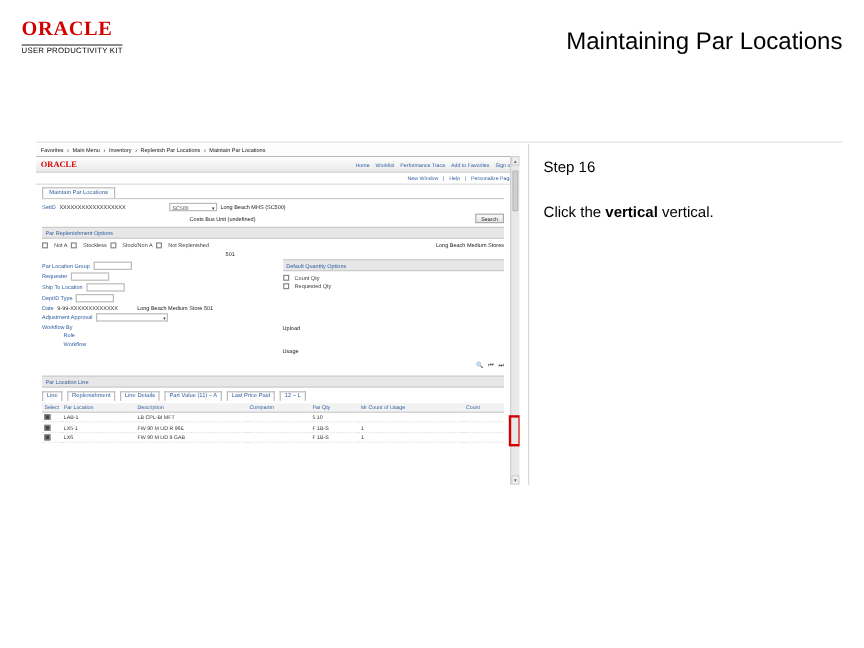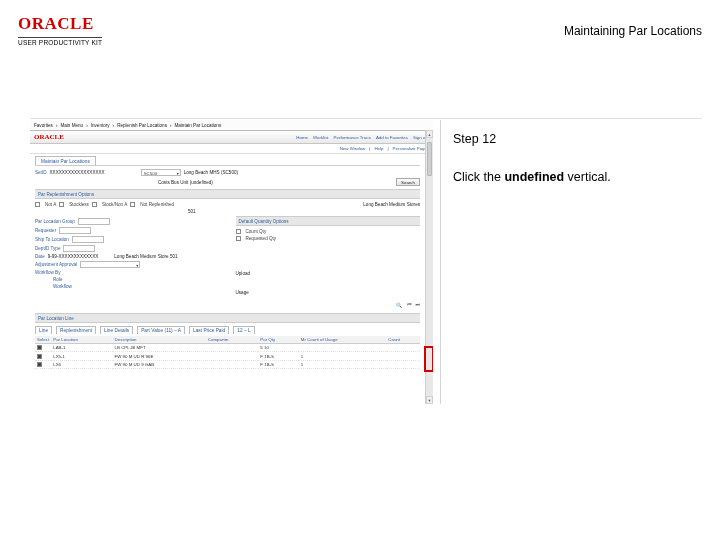--- a/index.html
+++ b/index.html
@@ -5,21 +5,21 @@
   * { box-sizing: border-box; margin: 0; padding: 0; }
   html, body { width: 720px; height: 540px; font-family: Arial, Helvetica, sans-serif; background: #fff; }
   body { position: relative; }
 
   
   .brand { position: absolute; left: 18px; top: 14px; }
   .brand-logo-word { font-family: "Times New Roman", serif; font-weight: 700; color: #d40000; font-size: 17px; letter-spacing: 0.5px; }
   .brand-sub { font-size: 6.5px; letter-spacing: 0.2px; margin-top: 3px; color: #000; border-top: 1px solid #444; padding-top: 1px; }
 
   
-  .page-title { position: absolute; right: 18px; top: 24px; font-size: 12px; color: #000; }
+  .page-title { position: absolute; right: 18px; top: 24px; font-size: 20px; color: #000; }
 
   
   .shot {
     position: absolute;
     left: 30px; top: 120px;
     width: 403px; height: 284px;
     background: #fff;
     font-size: 5px;
     color: #555;
     overflow: hidden;
@@ -384,17 +384,17 @@
   <div class="vscroll">
     <div class="arrow up">▲</div>
     <div class="thumb"></div>
     <div class="arrow down">▼</div>
   </div>
 
   <div class="highlight" style="left:394px; top:226px;"></div>
 </div>
 
 <div class="instructions">
-  <div class="step">Step 12</div>
+  <div class="step">Step 16</div>
   <div>
-    <span>Click the </span><b>undefined</b><span> vertical.</span>
+    <span>Click the </span><b>vertical</b><span> vertical.</span>
   </div>
 </div>
 
 </body></html>

